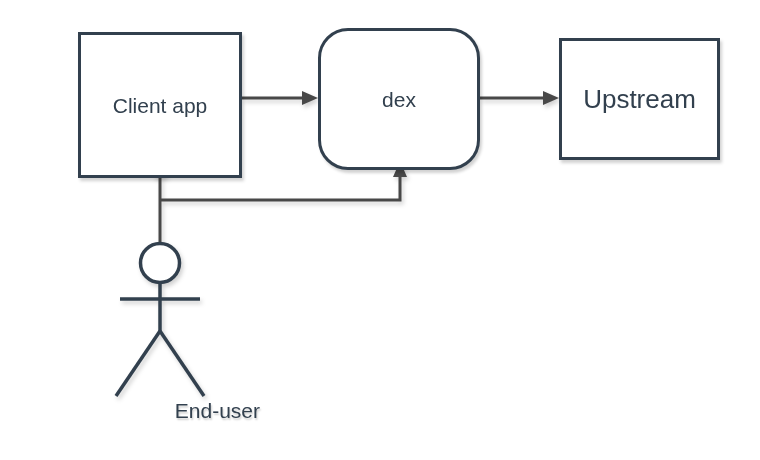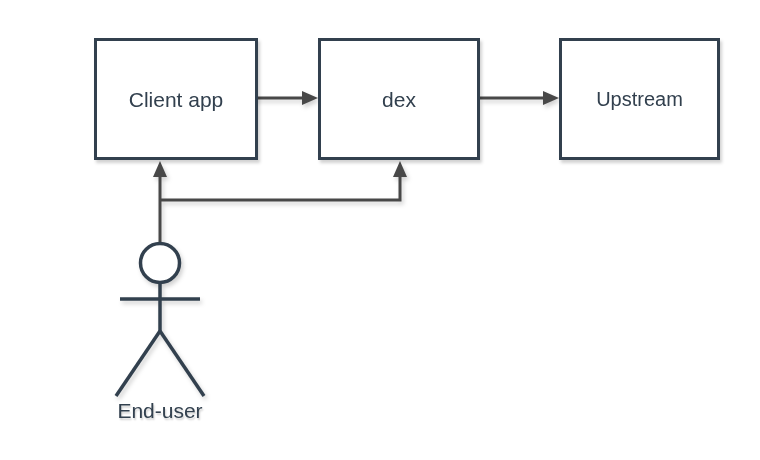--- a/index.html
+++ b/index.html
@@ -47,30 +47,30 @@
     border: 3px solid var(--node-stroke);
     box-shadow: 2px 3px 3px rgba(0,0,0,0.18);
     display: flex;
     align-items: center;
     justify-content: center;
     text-align: center;
     color: var(--text);
     font-size: 21px;
     line-height: 27px;
   }
-  .node-client-app { left: 78px;  top: 38px; width: 164px; height: 122px; margin-left: 16px; }
-  .node-dex        { left: 318px; top: 38px; width: 162px; height: 122px; }
-  .node-upstream   { left: 559px; top: 38px; width: 161px; height: 122px; font-size: 20px; text-align: center; }
+  .node-client-app { left: 78px;  top: 32px; width: 164px; height: 146px; }
+  .node-dex        { left: 318px; top: 28px; width: 162px; height: 142px; border-radius: 30px; }
+  .node-upstream   { left: 559px; top: 38px; width: 161px; height: 122px; font-size: 26px; text-align: center; }
   .node-label-line { display: block; }
   .actor-label {
     position: absolute;
     left: 60px;
     top: 398px;
     width: 200px;
-    text-align: center;
+    text-align: right;
     color: var(--text);
     font-size: 21px;
     line-height: 26px;
     text-shadow: 1px 2px 2px rgba(0,0,0,0.2);
   }
 </style>
 </head>
 <body>
 
 <div class="canvas">

